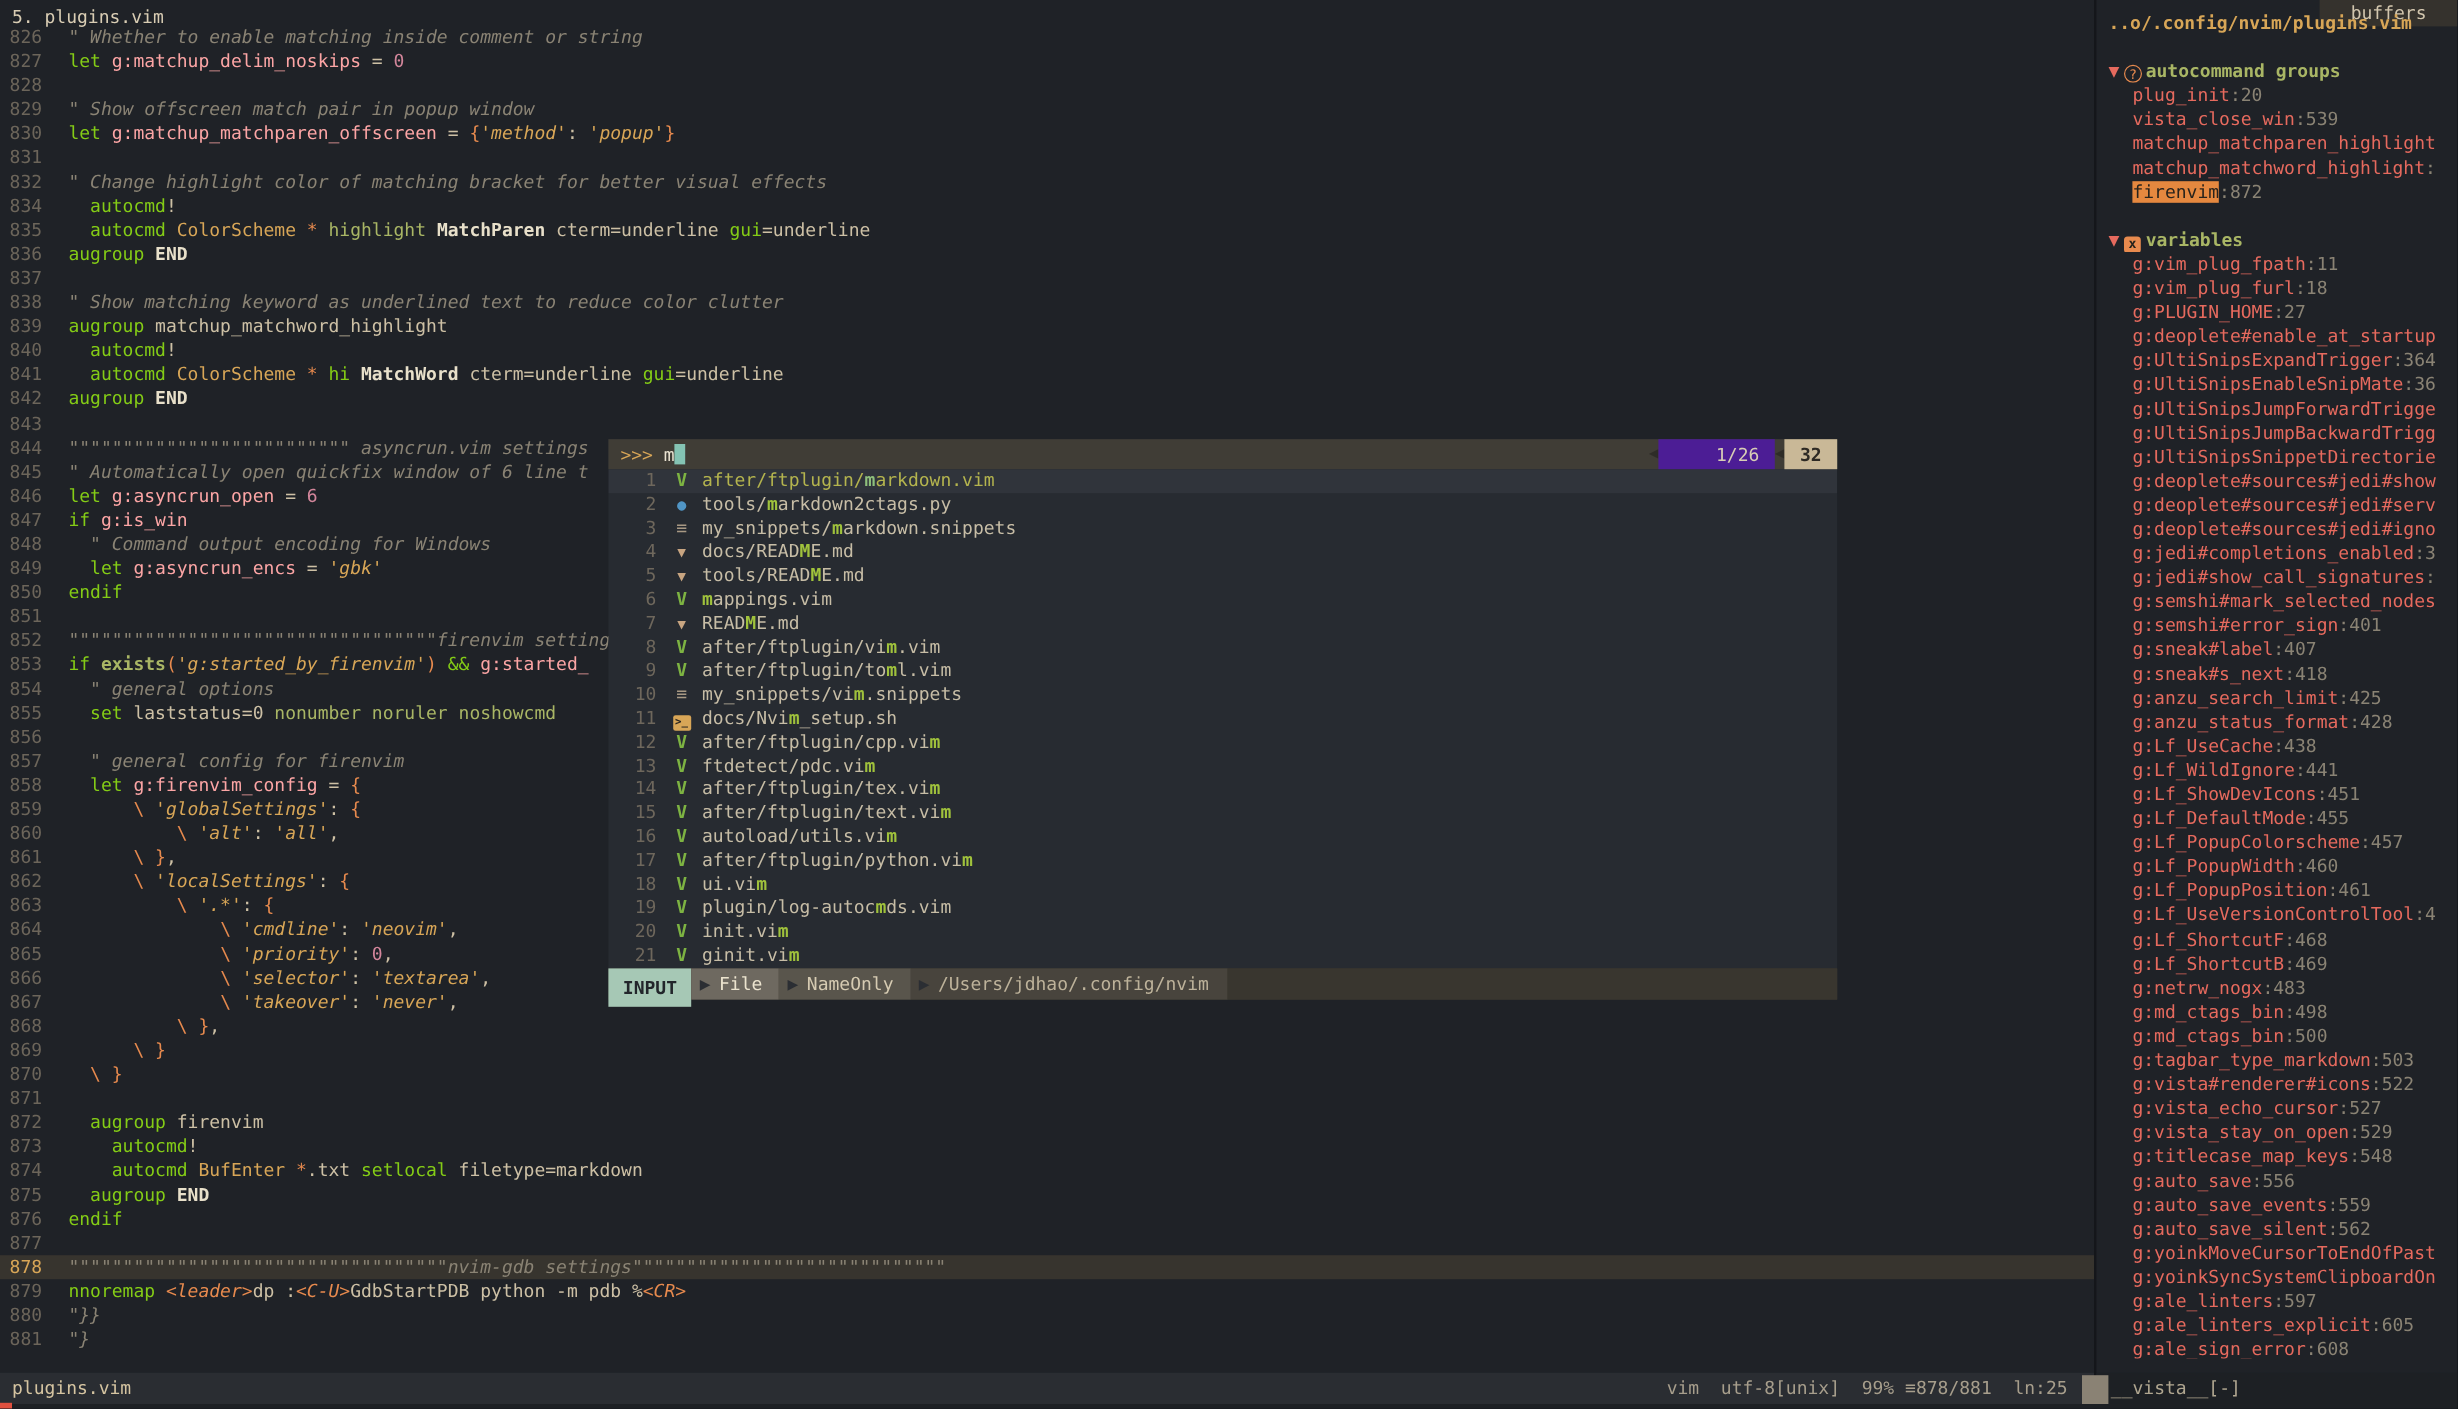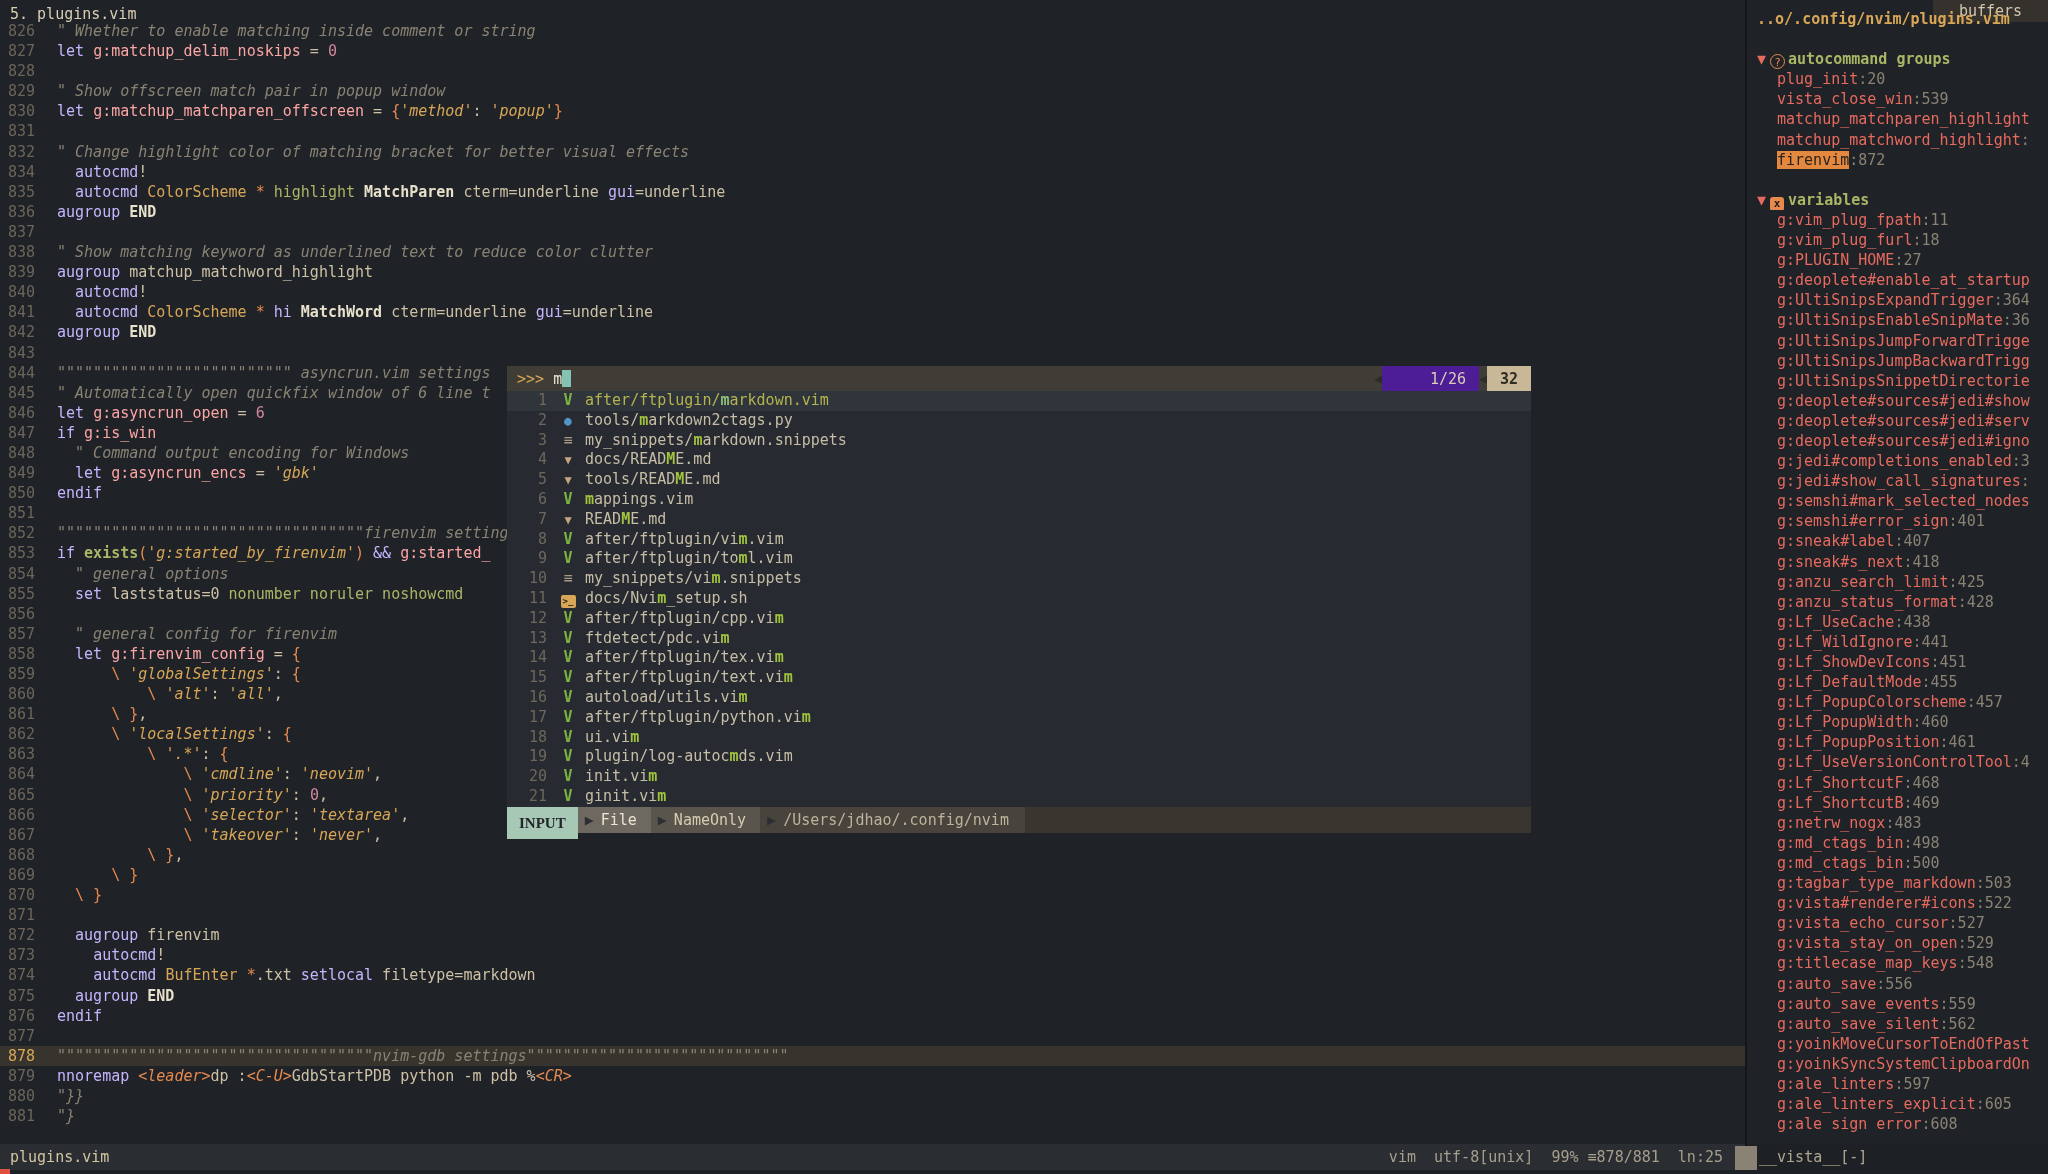--- a/index.html
+++ b/index.html
@@ -10,21 +10,21 @@
   .buffers-chip{position:absolute;right:0;top:0;width:115px;height:22px;line-height:22px;
     background:#35322d;color:#d2c6ae;text-align:center;}
   
   .main{position:absolute;left:0;top:21px;width:1745px;height:1123px;overflow:hidden;}
   .code-row{display:flex;height:20.1px;line-height:20.1px;white-space:pre;}
   .code-row.cursorline{background:#37342e;}
   .ln{flex:0 0 57px;padding-left:8px;box-sizing:border-box;color:#6c655a;}
   .cursorline .ln{color:#d8a657;}
   .seg-tx{color:#cdc0a5;}
   .seg-cm{color:#8a8374;font-style:italic;}
-  .seg-kw{color:#c4b5fd;}
+  .seg-kw{color:#84cc16;}
   .seg-gv{color:#fca5a5;text-align:center;}
   .seg-ty{color:#d8a657;}
   .seg-st{color:#d8a657;font-style:italic;}
   .seg-nm{color:#d3869b;}
   .seg-op{color:#e78a4e;}
   .seg-opi{color:#e78a4e;font-style:italic;}
   .seg-fn{color:#a9b665;}
   .seg-fnb{color:#a9b665;font-weight:bold;}
   .seg-bw{color:#e8e0ca;font-weight:bold;}
   
@@ -63,21 +63,21 @@
   .pf-row.selected .pf-name{color:#b4b44e;}
   .pf-m{color:#a0c23c;font-weight:bold;}
   .pf-row.selected .pf-m{color:#8ec07c;}
   .icon-vim{color:#7db342;font-weight:bold;}
   .icon-python{color:#5095c5;font-size:13px;}
   .icon-snippets{color:#a89984;}
   .icon-markdown{color:#c8a581;font-size:12px;}
   .icon-shell{display:inline-block;width:15px;height:13px;line-height:13px;background:#d8a657;
     color:#2a2620;font-size:9px;font-weight:bold;border-radius:2px;vertical-align:-1px;}
   .popup-status{position:absolute;left:0;bottom:0;width:100%;height:26px;display:flex;align-items:stretch;background:#39362f;}
-  .ps-mode{display:flex;align-items:center;background:#a6c8b5;color:#22262b;font-weight:bold;padding:16px 12px;font-family:Liberation Serif, serif;}
+  .ps-mode{display:flex;align-items:center;background:#a6c8b5;color:#22262b;font-weight:bold;padding:16px 12px;}
   .ps-seg{display:flex;align-items:center;white-space:pre;}
   .ps-sep{color:#2b2e33;padding:0 7px;}
   .ps-file{background:#6e6960;color:#ece4cf;padding-right:14px;}
   .ps-nameonly{background:#59554c;color:#d6cbb2;padding-right:14px;}
   .ps-path{background:#48443d;color:#bdb29a;padding-right:16px;}
   .ps-fill{flex:1;background:#39362f;}
   
   .statusbar{position:absolute;left:0;top:1144px;width:1745px;height:26px;background:#2a2d32;
     display:flex;align-items:center;z-index:4;}
   .status-left{margin-left:10px;color:#d5c4a1;}

